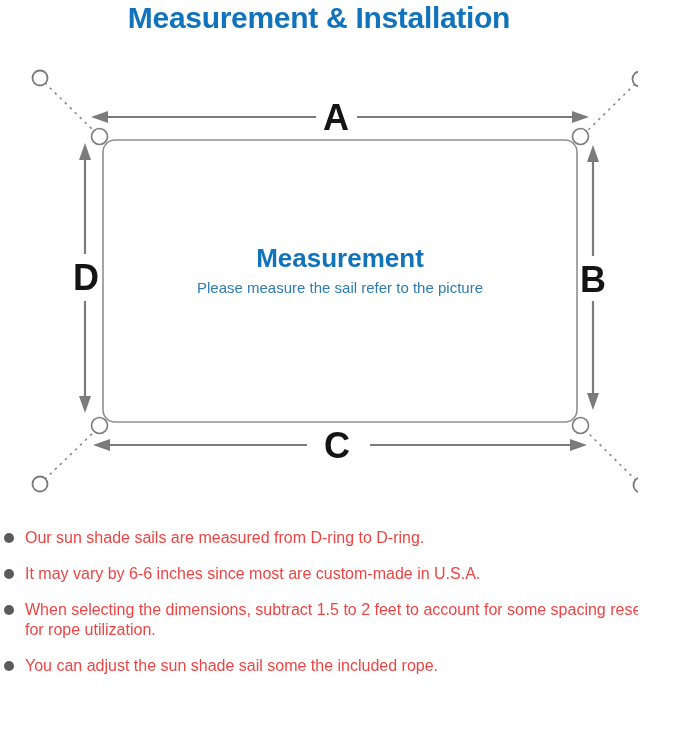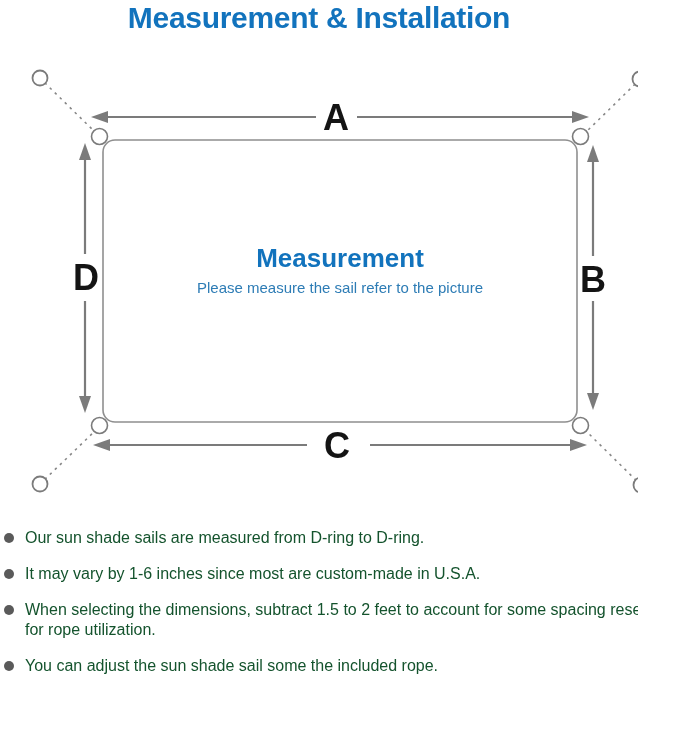--- a/index.html
+++ b/index.html
@@ -58,21 +58,21 @@
   .note-dot {
     flex: 0 0 auto;
     width: 10px; height: 10px;
     margin: 5px 11px 0 0;
     border-radius: 50%;
     background: #5a5a5a;
   }
   .note-text {
     font-size: 16px;
     line-height: 20px;
-    color: #14532d;
+    color: #ef4444;
     max-width: 648px;
   }
 </style>
 </head>
 <body>
 
 <div class="page">
 
   <h1 class="page-title">Measurement &amp; Installation</h1>
 
@@ -133,21 +133,21 @@
     <text class="center-note-text" x="340" y="233" text-anchor="middle">Please measure the sail refer to the picture</text>
   </svg>
 
   <ul class="notes">
     <li class="note-item">
       <span class="note-dot"></span>
       <span class="note-text">Our sun shade sails are measured from D-ring to D-ring.</span>
     </li>
     <li class="note-item">
       <span class="note-dot"></span>
-      <span class="note-text">It may vary by 1-6 inches since most are custom-made in U.S.A.</span>
+      <span class="note-text">It may vary by 6-6 inches since most are custom-made in U.S.A.</span>
     </li>
     <li class="note-item">
       <span class="note-dot"></span>
       <span class="note-text">When selecting the dimensions, subtract 1.5 to 2 feet to account for some spacing reserved for rope utilization.</span>
     </li>
     <li class="note-item">
       <span class="note-dot"></span>
       <span class="note-text">You can adjust the sun shade sail some the included rope.</span>
     </li>
   </ul>

